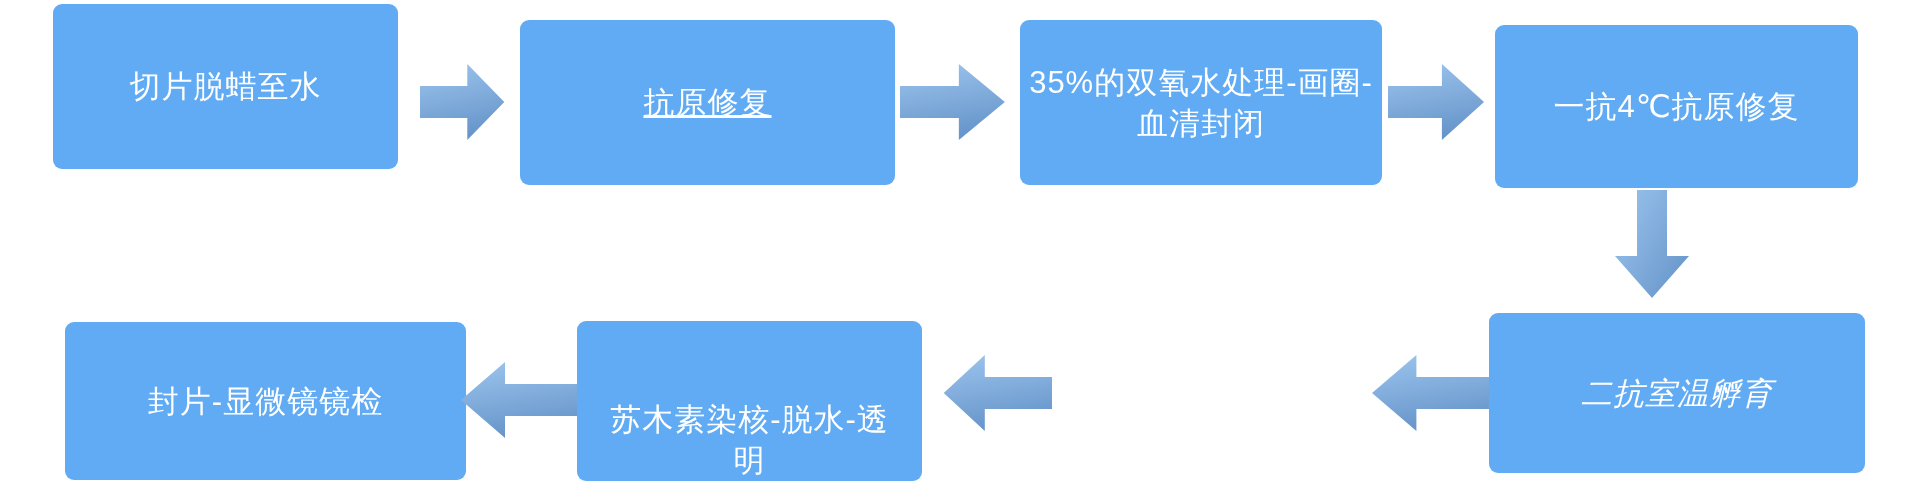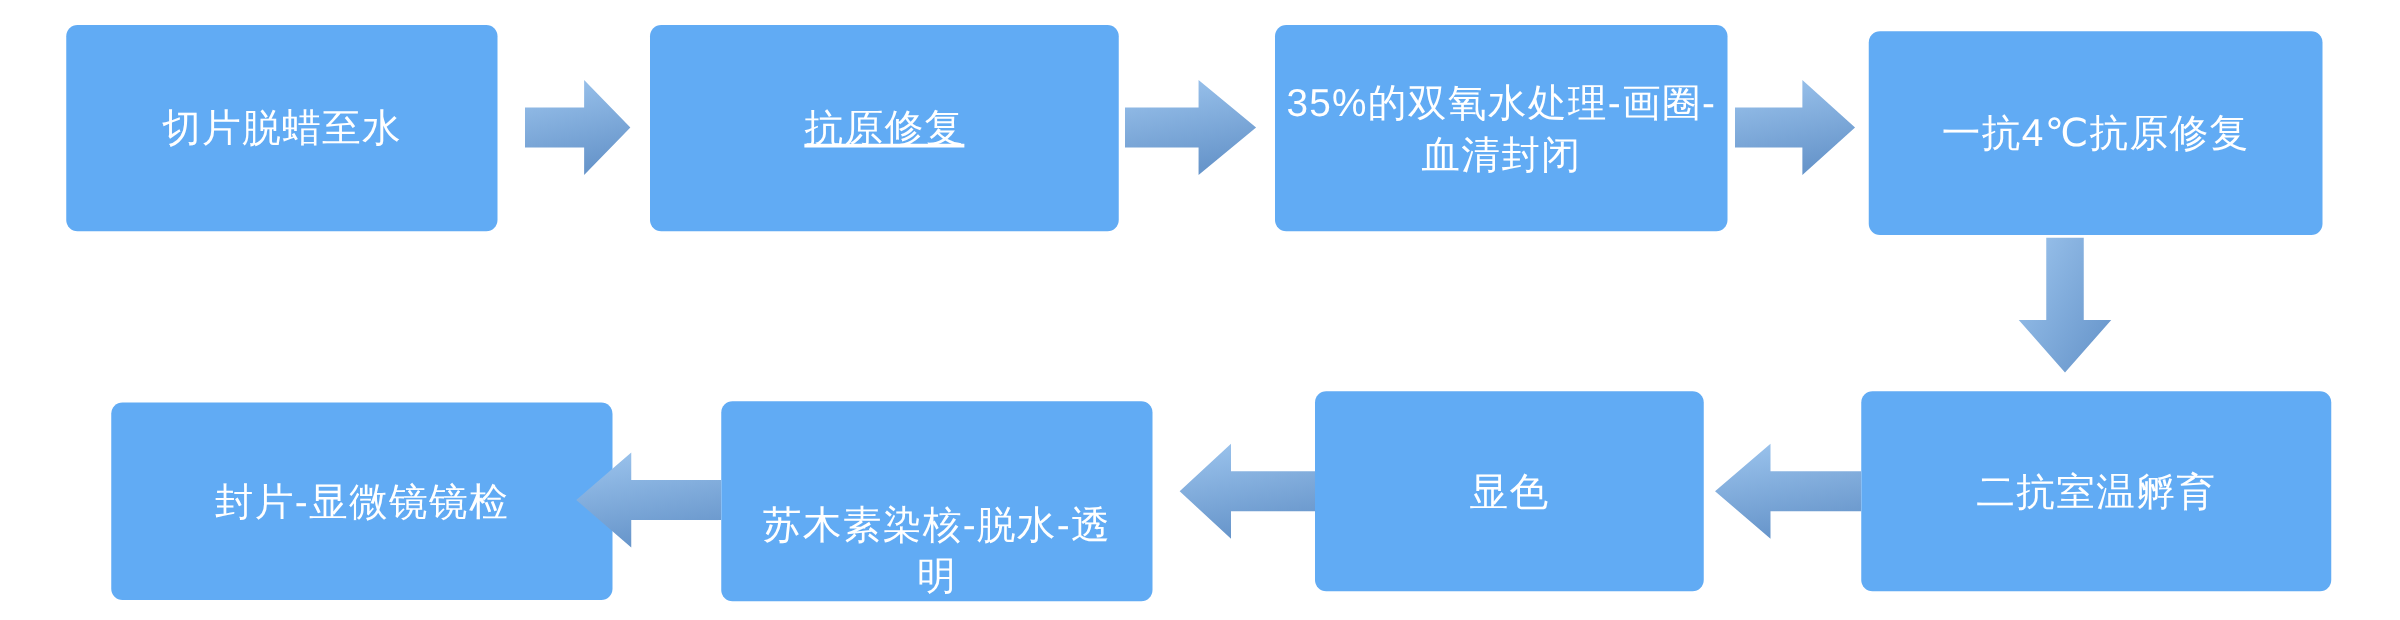--- a/index.html
+++ b/index.html
@@ -19,28 +19,28 @@
     border-radius:9px;
     color:var(--text-color,#fff);
     display:flex;align-items:center;justify-content:center;
     text-align:center;
     font-size:31px;
     line-height:41px;
     letter-spacing:1px;
   }
   .node .label{white-space:pre-line;}
   .arrow{position:absolute;display:block;}
-  #n1{left:53px;top:20px;width:345px;height:165px;}
+  #n1{left:53px;top:4px;width:345px;height:165px;}
   #n2{left:520px;top:20px;width:375px;height:165px;text-decoration:underline;}
   #n3{left:1020px;top:20px;width:362px;height:165px;}
   #n4{left:1495px;top:25px;width:363px;height:163px;}
-  #n5{left:1489px;top:313px;width:376px;height:160px;}
+  #n5{left:1489px;top:313px;width:376px;height:160px;font-style:italic;}
   #n6{left:1052px;top:313px;width:311px;height:160px;}
   #n7{left:577px;top:321px;width:345px;height:160px;align-items:flex-end;}
-  #n8{left:65px;top:322px;width:401px;height:158px;margin-left:24px;}
+  #n8{left:65px;top:322px;width:401px;height:158px;}
   #a1{left:420px;top:62px;width:86px;height:80px;}
   #a2{left:900px;top:62px;width:107px;height:80px;}
   #a3{left:1388px;top:62px;width:98px;height:80px;}
   #a4{left:1613px;top:190px;width:78px;height:110px;}
   #a5{left:1368px;top:353px;width:121px;height:80px;}
   #a6{left:940px;top:353px;width:112px;height:80px;}
   #a7{left:457px;top:360px;width:120px;height:80px;}
 </style>
 </head>
 <body>
@@ -56,23 +56,20 @@
   <div class="node" id="n3">
     <span class="label">35%的双氧水处理-画圈-
 血清封闭</span>
   </div>
   <div class="node" id="n4">
     <span class="label">一抗4℃抗原修复</span>
   </div>
 
   <div class="node" id="n5">
     <span class="label">二抗室温孵育</span>
-  </div>
-  <div class="node" id="n6">
-    <span class="label">显色</span>
   </div>
   <div class="node" id="n7">
     <span class="label">苏木素染核-脱水-透
 明</span>
   </div>
   <div class="node" id="n8">
     <span class="label">封片-显微镜镜检</span>
   </div>
 
   <svg class="arrow" id="a1" viewBox="0 0 100 80" preserveAspectRatio="none">

